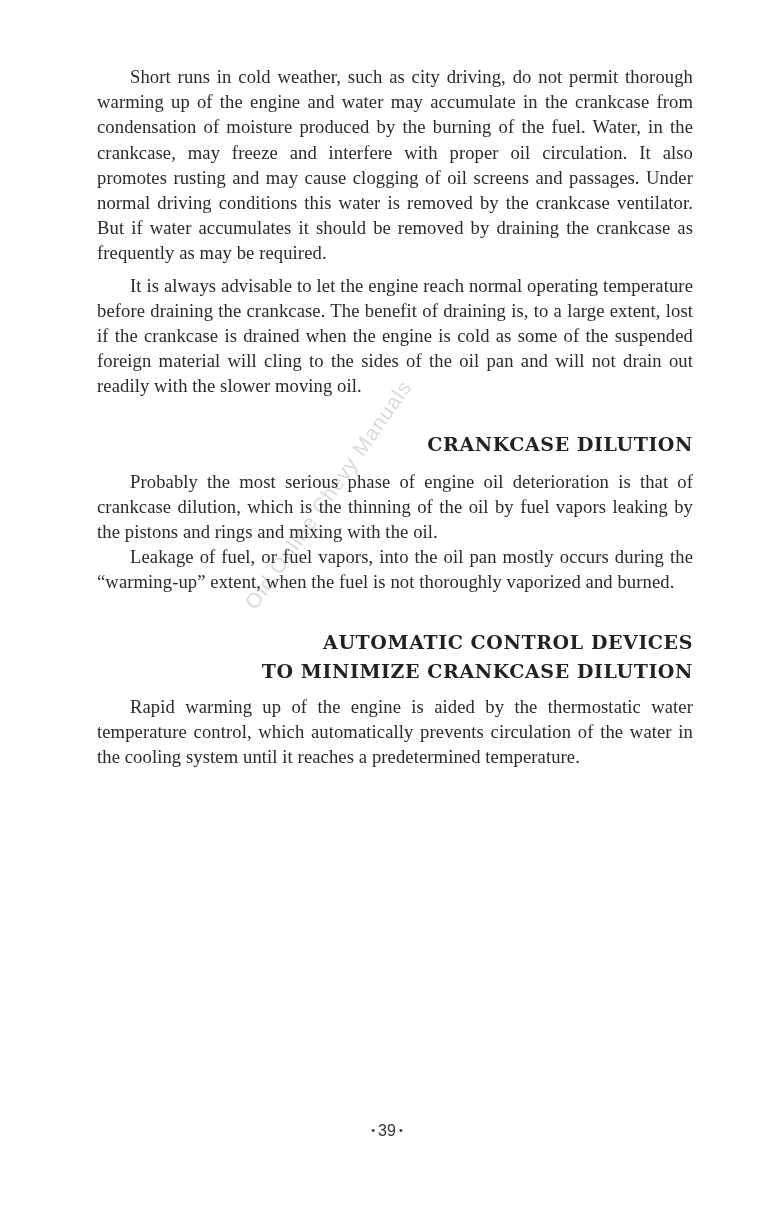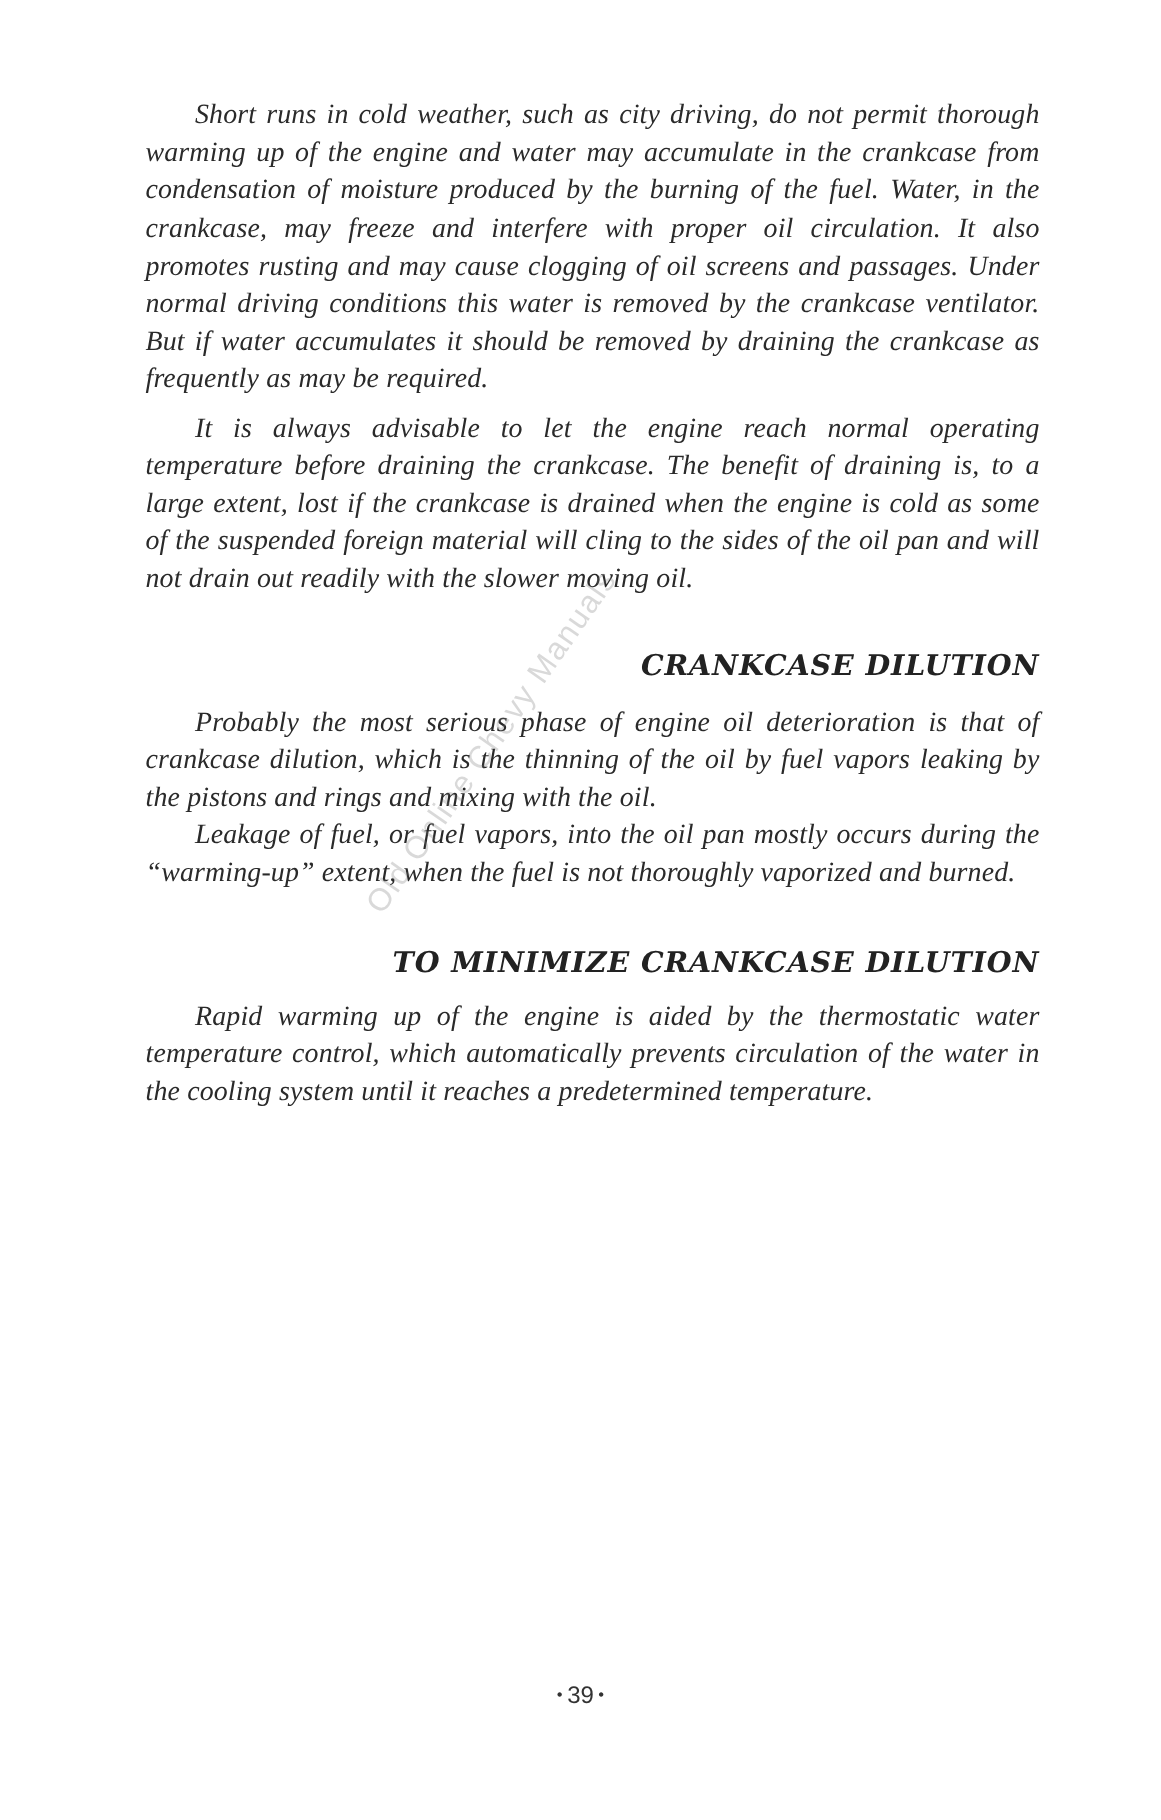--- a/index.html
+++ b/index.html
@@ -8,21 +8,20 @@
       background: #ffffff;
       position: relative;
       overflow: hidden;
       font-family: "Liberation Serif", "DejaVu Serif", serif;
       color: #2a2a2a;
     }
     .page {
       position: absolute;
       left: 97px; top: 64px;
       width: 596px;
-      font-style: italic;
     }
     .para {
       margin: 0;
       font-size: 18.6px;
       line-height: 25.2px;
       text-align: justify;
       text-indent: 33px;
       letter-spacing: 0.1px;
     }
     .gap-small { height: 7px; }
@@ -67,20 +66,21 @@
 <div class="page">
   <p class="para">Short runs in cold weather, such as city driving, do not permit thorough warming up of the engine and water may accumulate in the crankcase from condensation of moisture produced by the burning of the fuel. Water, in the crankcase, may freeze and interfere with proper oil circulation. It also promotes rusting and may cause clogging of oil screens and passages. Under normal driving conditions this water is removed by the crankcase ventilator. But if water accumulates it should be removed by draining the crankcase as frequently as may be required.</p>
   <div class="gap-small"></div>
   <p class="para">It is always advisable to let the engine reach normal operating temperature before draining the crankcase.  The benefit of draining is, to a large extent, lost if the crankcase is drained when the engine is cold as some of the suspended foreign material will cling to the sides of the oil pan and will not drain out readily with the slower moving oil.</p>
 
   <h2 class="heading h1">CRANKCASE DILUTION</h2>
   <p class="para">Probably the most serious phase of engine oil deterioration is that of crankcase dilution, which is the thinning of the oil by fuel vapors leaking by the pistons and rings and mixing with the oil.</p>
   <p class="para">Leakage of fuel, or fuel vapors, into the oil pan mostly occurs during the “warming-up” extent, when the fuel is not thoroughly vaporized and burned.</p>
 
   <div class="h2">
+    <div class="heading">AUTOMATIC CONTROL DEVICES</div>
     <div class="heading">TO MINIMIZE CRANKCASE DILUTION</div>
   </div>
   <p class="para">Rapid warming up of the engine is aided by the thermostatic water temperature control, which automatically prevents circulation of the water in the cooling system until it reaches a predetermined temperature.</p>
 </div>
 
 <div class="folio">
   <span class="dot">•</span><span>39</span><span class="dot">•</span>
 </div>
 
 <div class="watermark">Old Online Chevy Manuals</div>

